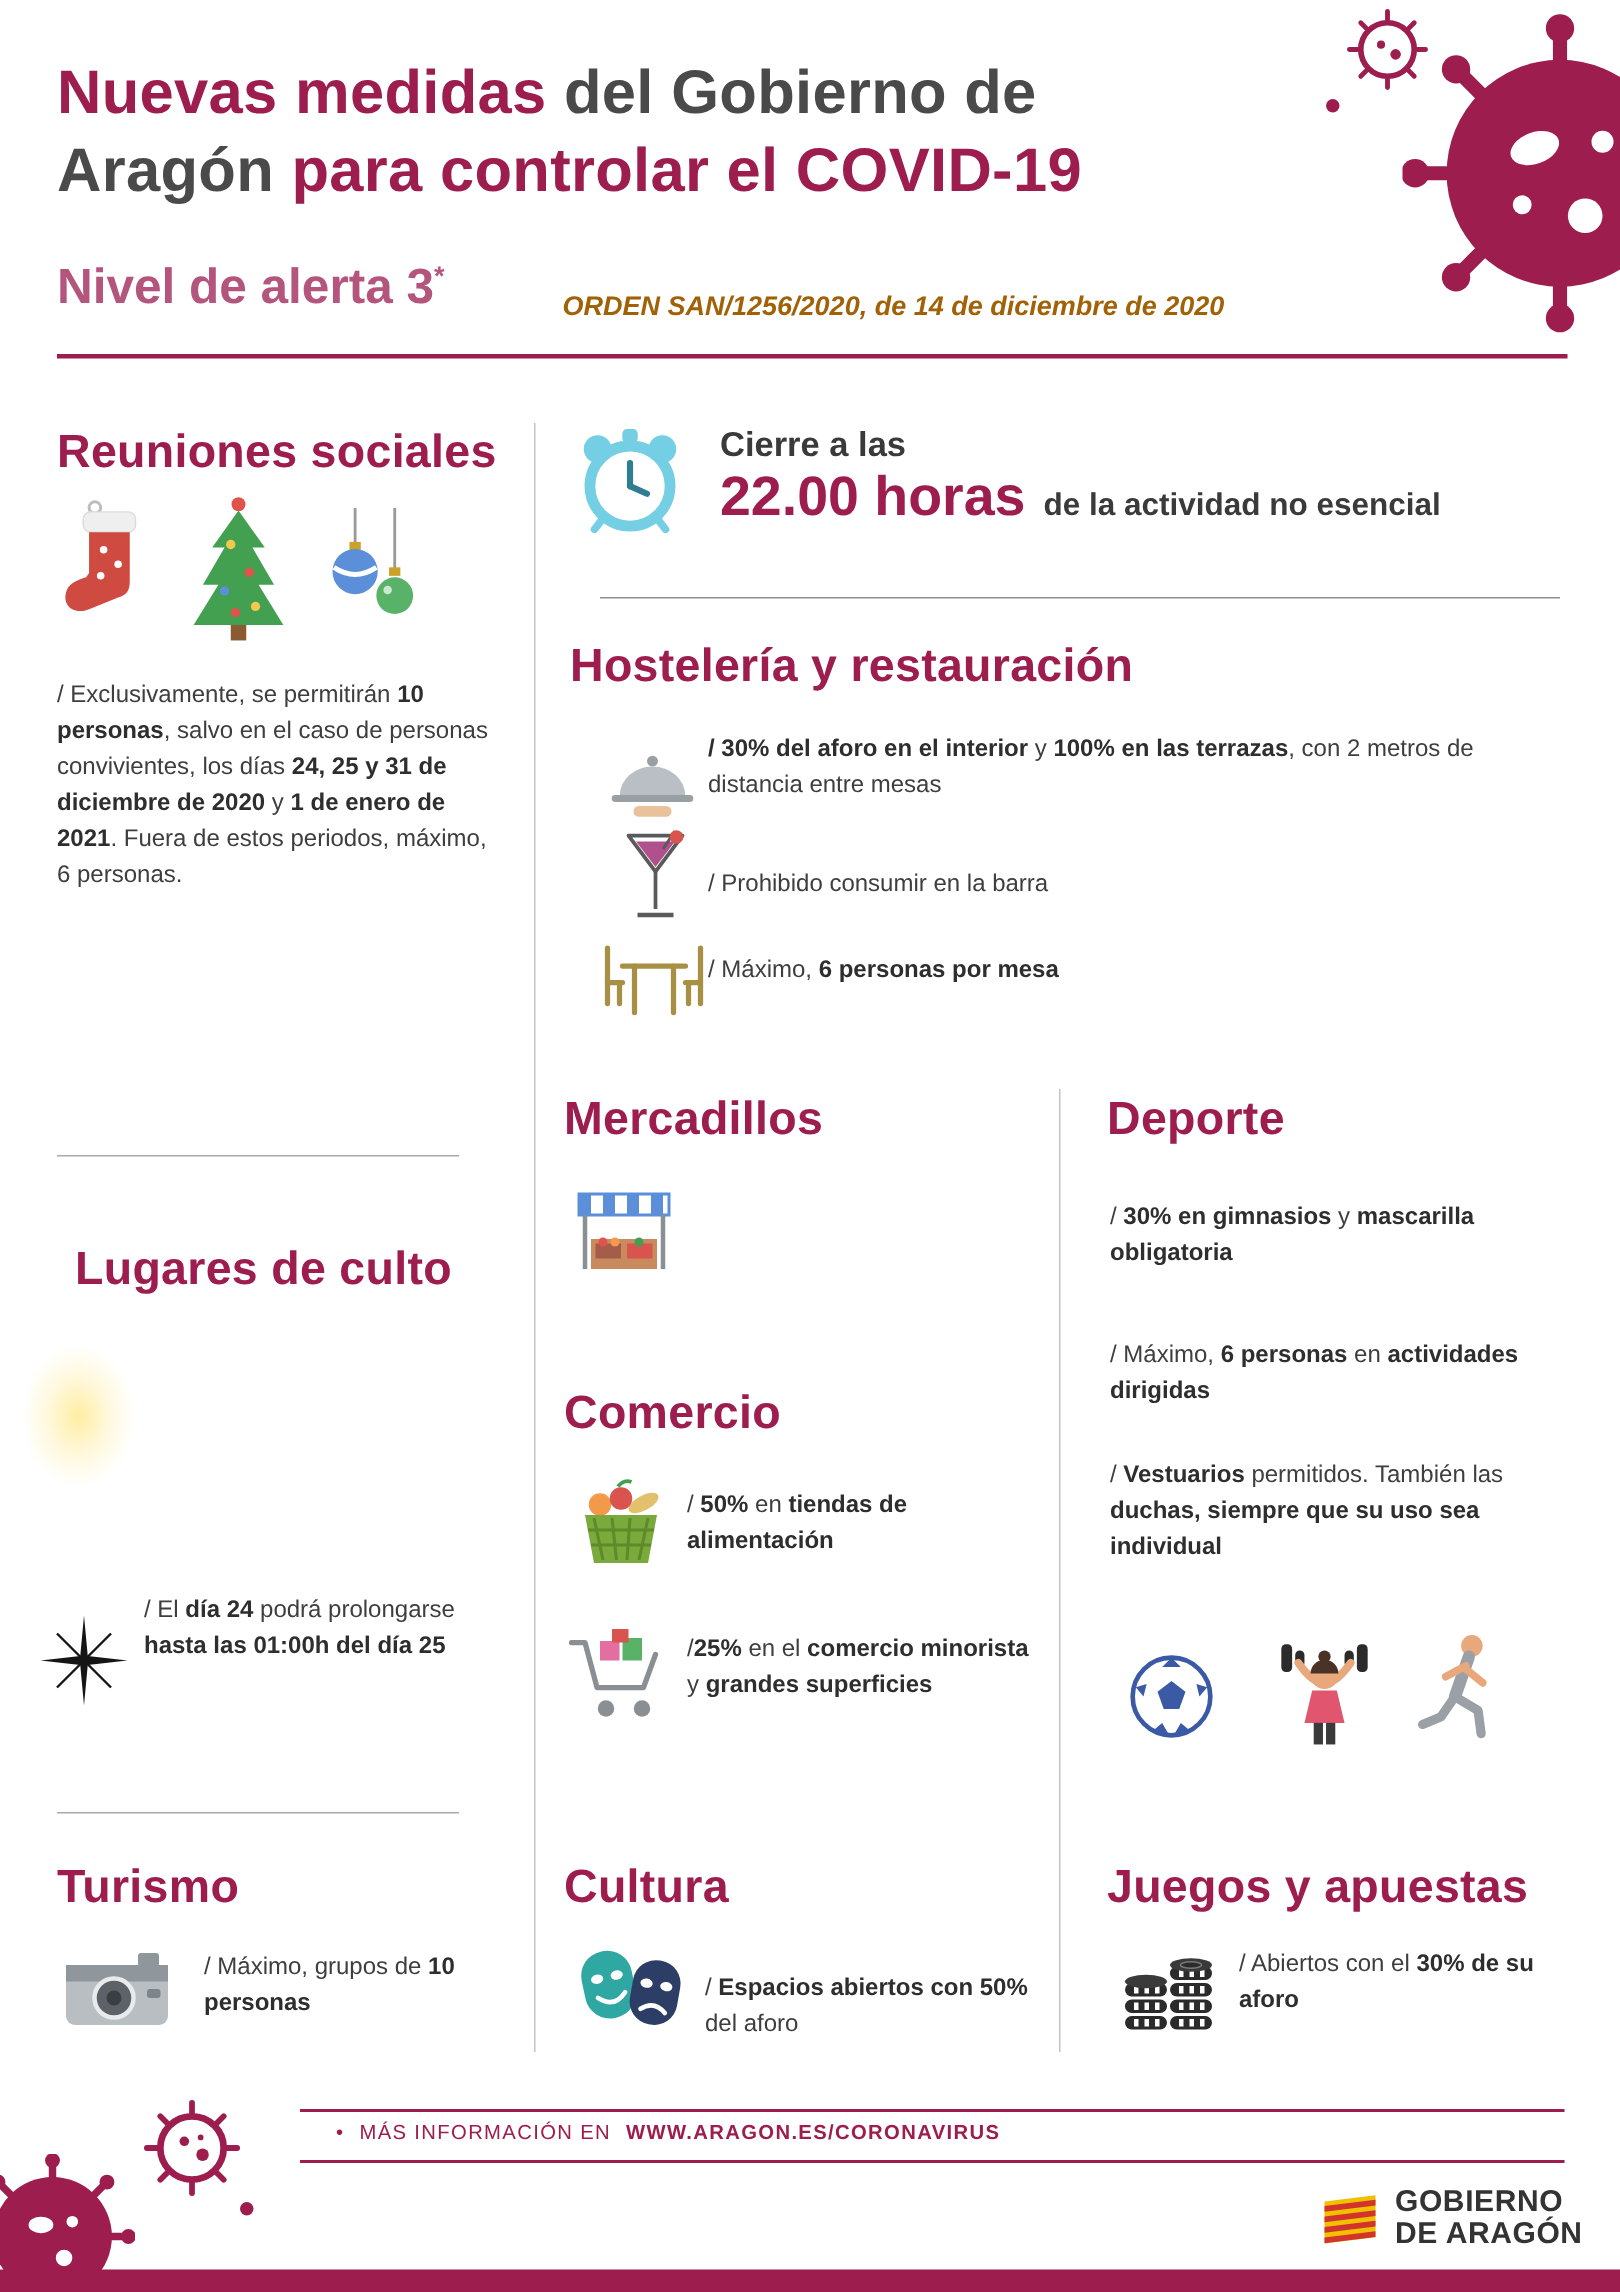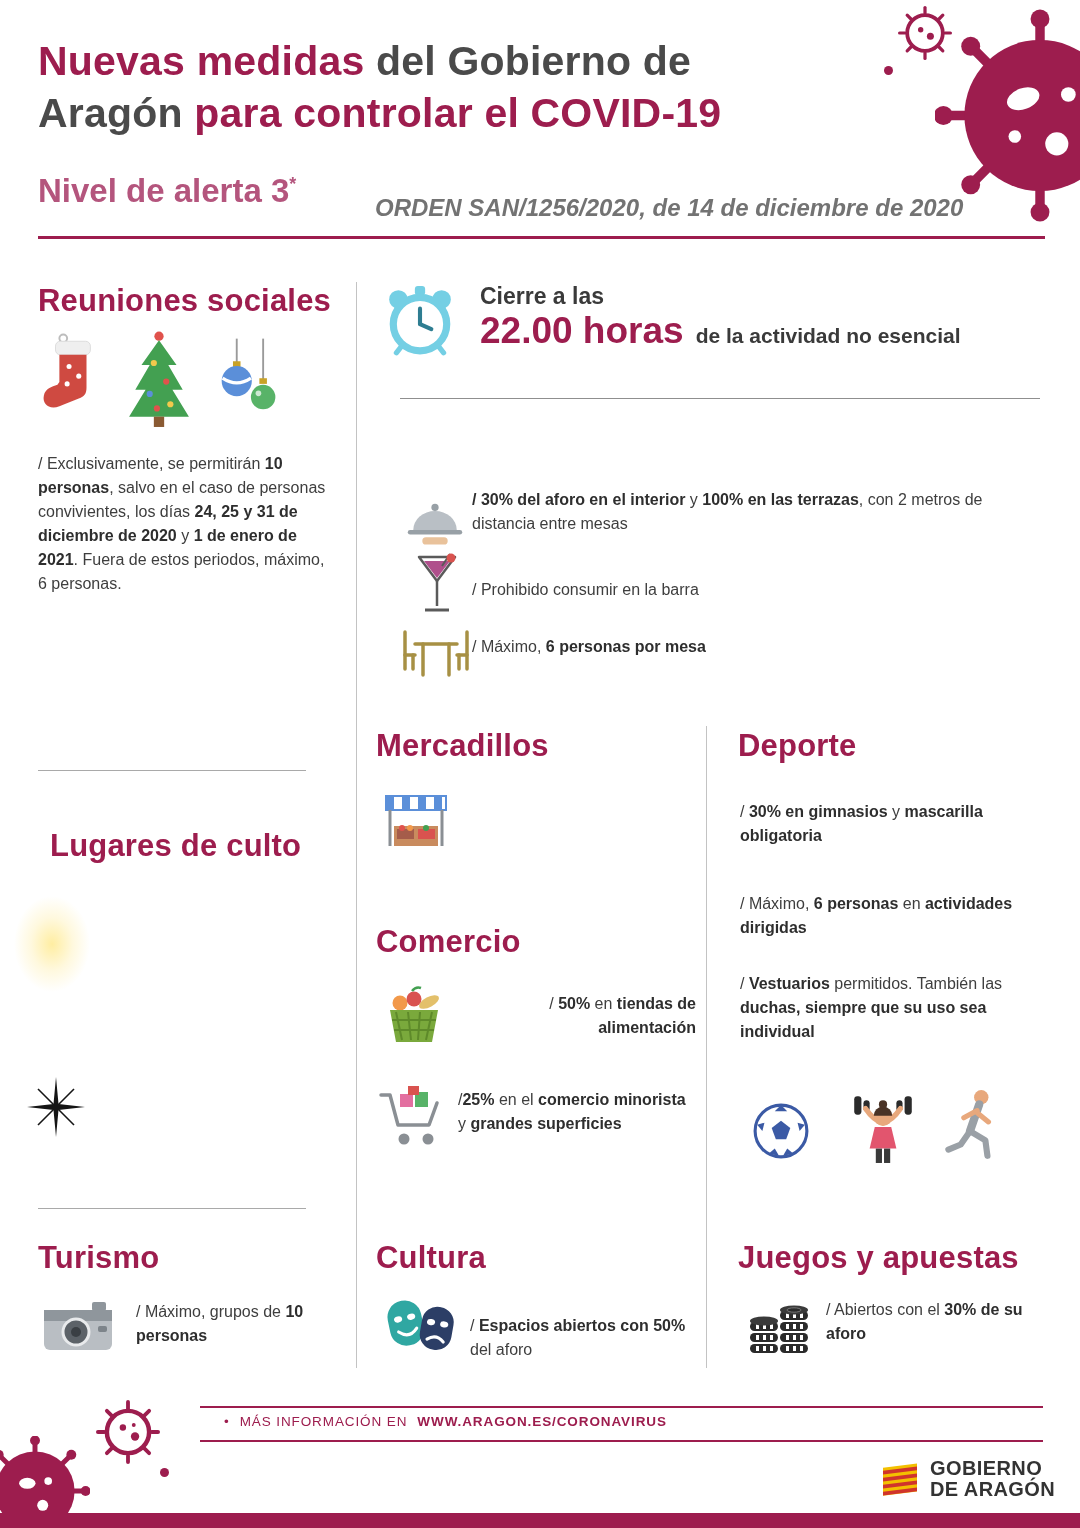--- a/index.html
+++ b/index.html
@@ -11,21 +11,21 @@
   body{background:#e9e9e9;font-family:"Liberation Sans",sans-serif;}
   .page{position:relative;width:1080px;height:1528px;background:#ffffff;overflow:hidden;margin:0 auto;}
   .abs{position:absolute;}
 
   
   .main-title{font-size:41px;line-height:1.26;font-weight:600;color:#4a4a4a;letter-spacing:.2px;}
   .main-title .a{color:var(--accent);font-weight:800;}
   .main-title .b{font-weight:800;}
   .alert{font-size:33px;font-weight:600;color:var(--accent-light);}
   .alert sup{font-size:18px;}
-  .order{font-size:24px;font-style:italic;font-weight:600;color:#737373;}
+  .order{font-size:18px;font-style:italic;font-weight:600;color:#a16207;}
   .rule-accent{background:var(--accent);}
   .rule-gray{background:#a9a9a9;}
   .vline{background:#c3c3c3;width:1px;}
 
   
   .sec-title{font-size:31px;font-weight:800;color:var(--accent);letter-spacing:.2px;}
   .txt{font-size:16px;color:var(--dark);line-height:1.5;}
   .txt .b{font-weight:700;color:#2e2e2e;}
 
   
@@ -160,20 +160,21 @@
 
 
   <svg class="abs" style="left:26px;top:1076px;" width="60" height="62" viewBox="0 0 60 62">
     <path d="M30 1 L32.5 28 L59 31 L32.5 34 L30 61 L27.5 34 L1 31 L27.5 28 Z" fill="#151515"></path>
     <g stroke="#151515" stroke-width="1.6">
         <line x1="12" y1="13" x2="48" y2="49"></line>
         <line x1="48" y1="13" x2="12" y2="49"></line>
       </g>
   </svg>
 
+  <div class="abs txt" style="left:96px;top:1062px;width:242px;"><span>/ El </span><span class="b">día 24</span><span> podrá prolongarse </span><span class="b">hasta las 01:00h del día 25</span></div>
 
   <div class="abs rule-gray" style="left:38px;top:1208px;width:268px;height:1px;"></div>
 
   <div class="abs sec-title" style="left:38px;top:1240px;">Turismo</div>
 
   <svg class="abs" style="left:42px;top:1298px;" width="72" height="58" viewBox="0 0 72 58">
     <rect x="50" y="4" width="14" height="9" rx="2" fill="#8f969c"></rect>
     <rect x="2" y="12" width="68" height="40" rx="6" fill="#b9bec3"></rect>
     <rect x="2" y="12" width="68" height="11" fill="#8f969c"></rect>
     <circle cx="34" cy="34" r="13" fill="#5c6268" stroke="#e8eaec" stroke-width="3"></circle>
@@ -195,20 +196,21 @@
   </svg>
 
   <div class="abs cierre-intro" style="left:480px;top:283px;">Cierre a las</div>
   <div class="abs cierre-row" style="left:480px;top:310px;">
     <span class="cierre-time">22.00 horas</span>
     <span class="cierre-suffix">de la actividad no esencial</span>
   </div>
 
   <div class="abs" style="left:400px;top:398px;width:640px;height:1px;background:#8f8f8f;"></div>
 
+  <div class="abs sec-title" style="left:380px;top:426px;">Hostelería y restauración</div>
 
   <svg class="abs" style="left:406px;top:496px;" width="58" height="50" viewBox="0 0 64 52">
     <circle cx="32" cy="11" r="4" fill="#98a0a6"></circle>
     <path d="M8 36 a24 21 0 0 1 48 0 z" fill="#b9bfc5"></path>
     <rect x="2" y="36" width="60" height="5" rx="2.5" fill="#98a0a6"></rect>
     <path d="M22 44 h20 a4 4 0 0 1 0 8 h-20 a4 4 0 0 1 0 -8 z" fill="#e9c29b"></path>
   </svg>
   <div class="abs txt" style="left:472px;top:488px;width:578px;"><span class="b">/ 30% del aforo en el interior</span><span> y </span><span class="b">100% en las terrazas</span><span>, con 2 metros de distancia entre mesas</span></div>
 
   <svg class="abs" style="left:414px;top:552px;" width="46" height="64" viewBox="0 0 46 64">
@@ -266,21 +268,21 @@
     <path d="M8 24 H56 L50 56 H14 Z" fill="#7aa93c"></path>
     <g stroke="#5e8a2a" stroke-width="2">
       <line x1="14" y1="26" x2="20" y2="54"></line>
         <line x1="26" y1="26" x2="29" y2="54"></line>
         <line x1="38" y1="26" x2="36" y2="54"></line>
         <line x1="50" y1="26" x2="44" y2="54"></line>
       <line x1="10" y1="34" x2="54" y2="34"></line>
         <line x1="12" y1="44" x2="52" y2="44"></line>
     </g>
   </svg>
-  <div class="abs txt" style="left:458px;top:992px;width:238px;text-align:right;"><span>/ </span><span class="b">50%</span><span> en </span><span class="b">tiendas de alimentación</span></div>
+  <div class="abs txt" style="left:458px;top:992px;width:238px;"><span>/ </span><span class="b">50%</span><span> en </span><span class="b">tiendas de alimentación</span></div>
 
   <svg class="abs" style="left:378px;top:1086px;" width="66" height="62" viewBox="0 0 66 62">
     <rect x="22" y="8" width="13" height="13" fill="#e36fa0"></rect>
     <rect x="37" y="6" width="13" height="15" fill="#58b368"></rect>
     <rect x="30" y="0" width="11" height="9" fill="#d9534f"></rect>
     <path d="M3 9 h9 l8 30 h31 l8 -22" fill="none" stroke="#8a8f94" stroke-width="3.5" stroke-linecap="round" stroke-linejoin="round"></path>
     <circle cx="26" cy="53" r="5.5" fill="#8a8f94"></circle>
     <circle cx="50" cy="53" r="5.5" fill="#8a8f94"></circle>
   </svg>
   <div class="abs txt" style="left:458px;top:1088px;width:240px;"><span>/</span><span class="b">25%</span><span> en el </span><span class="b">comercio minorista</span><span> y </span><span class="b">grandes superficies</span></div>

